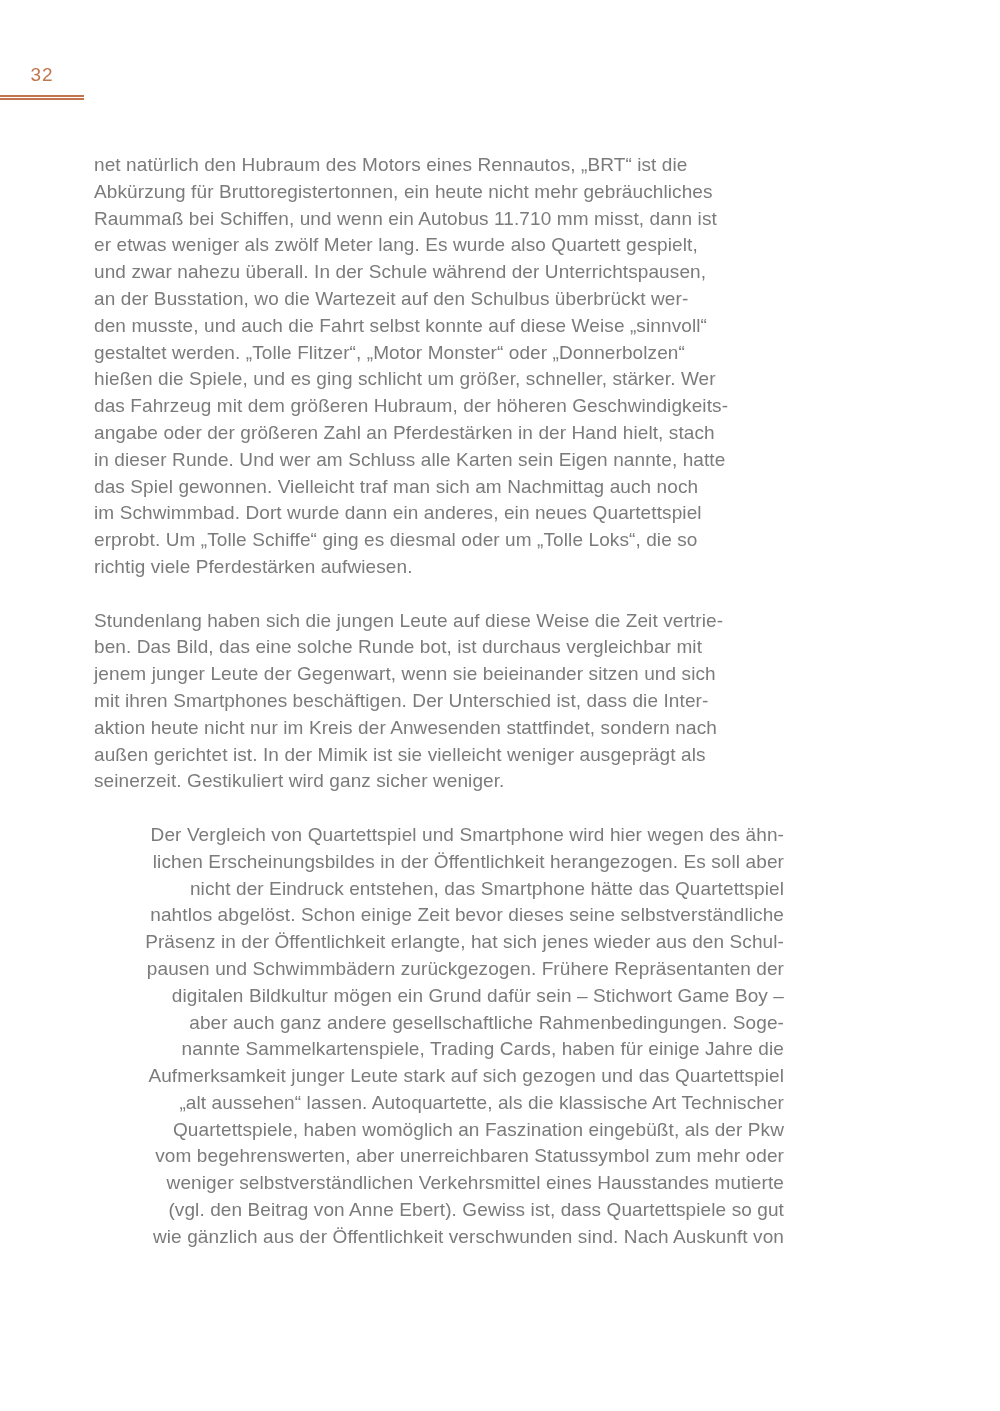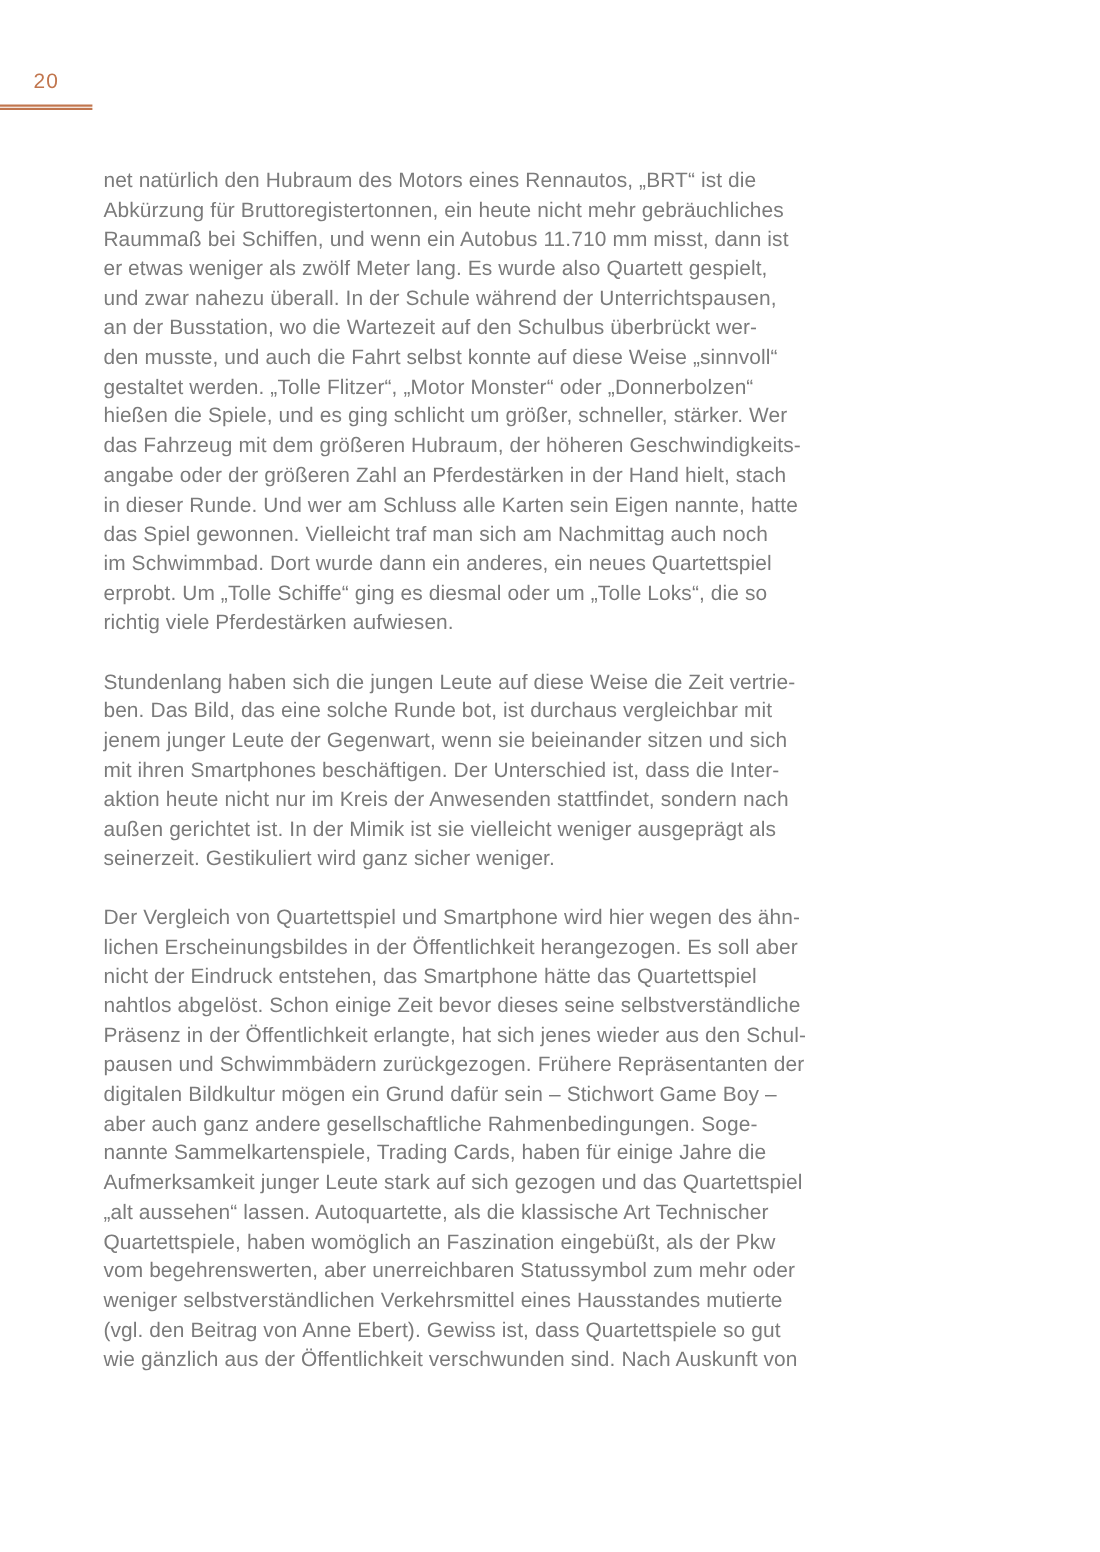--- a/index.html
+++ b/index.html
@@ -45,29 +45,29 @@
     color: var(--text);
     font-size: 19px;
     font-weight: 300;
     line-height: 26.8px;
     letter-spacing: 0.1px;
   }
   .body-text p {
     white-space: pre-line;      
     margin: 0 0 26.8px 0;
   }
-  .body-text p:last-child { margin-bottom: 0; }
+  .body-text p:last-child { margin-bottom: 0; text-align: right; }
 </style>
 </head>
 <body>
 
 <div class="page">
 
   <header>
-    <div class="folio-number">20</div>
+    <div class="folio-number">32</div>
     <div class="folio-rule"></div>
   </header>
 
   <main class="body-text">
     <p>net natürlich den Hubraum des Motors eines Rennautos, „BRT“ ist die
 Abkürzung für Bruttoregistertonnen, ein heute nicht mehr gebräuchliches
 Raummaß bei Schiffen, und wenn ein Autobus 11.710 mm misst, dann ist
 er etwas weniger als zwölf Meter lang. Es wurde also Quartett gespielt,
 und zwar nahezu überall. In der Schule während der Unterrichtspausen,
 an der Busstation, wo die Wartezeit auf den Schulbus überbrückt wer-

